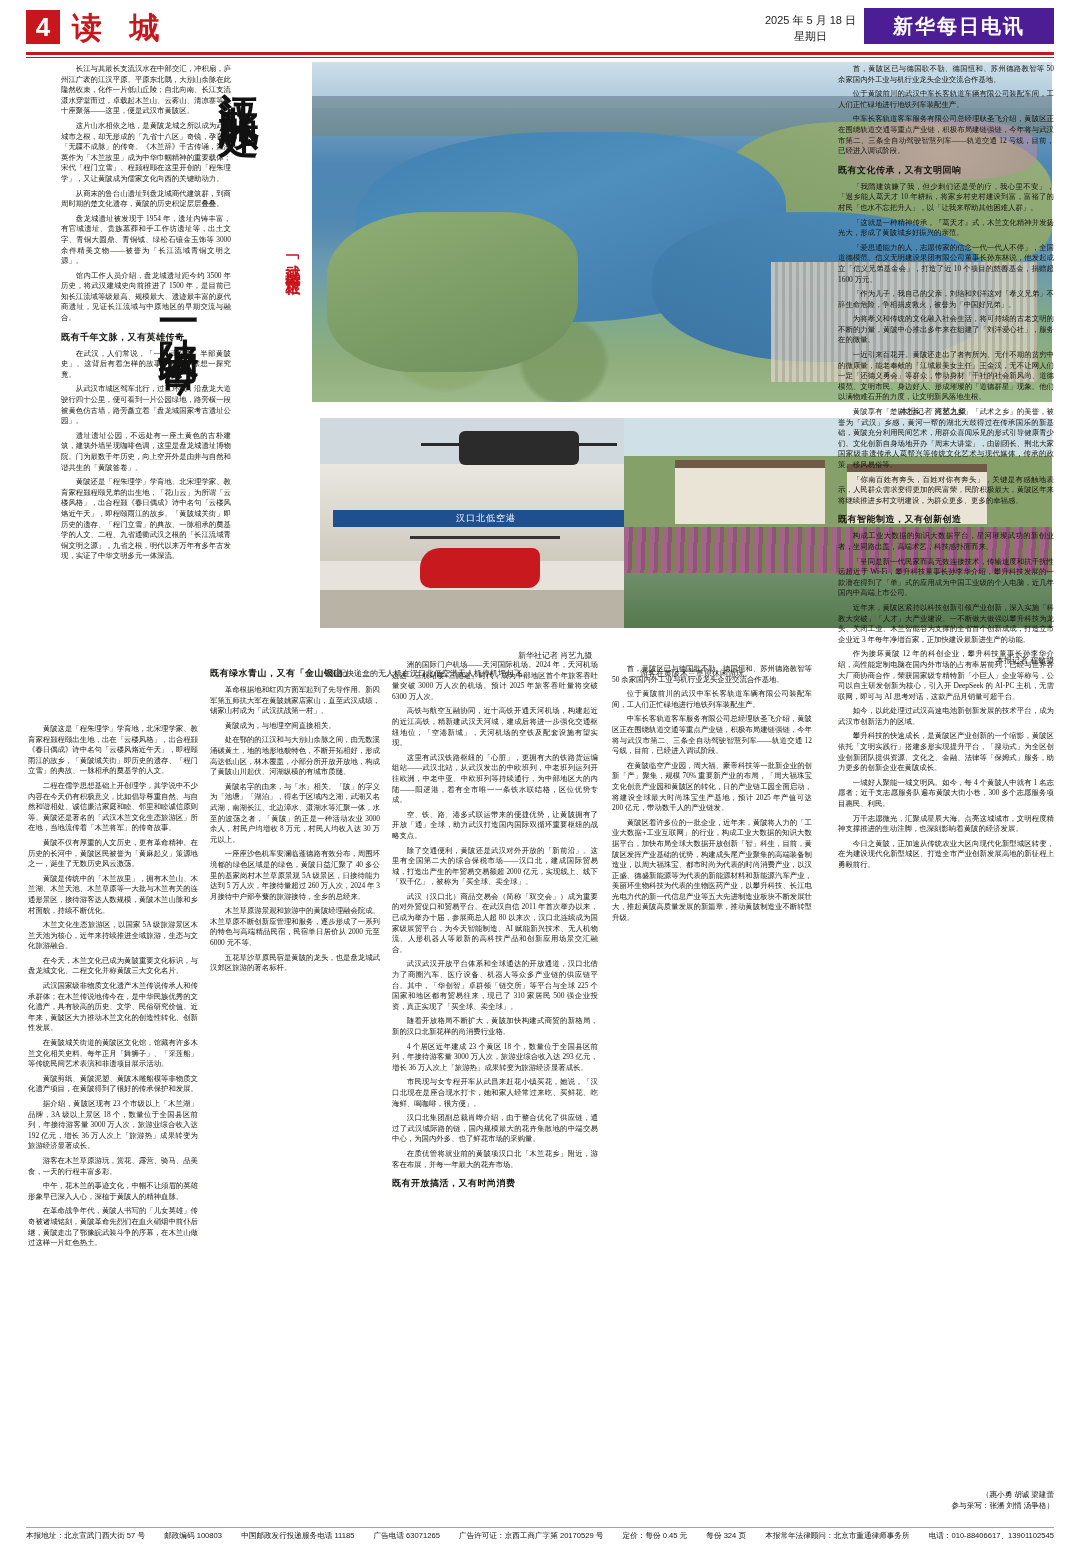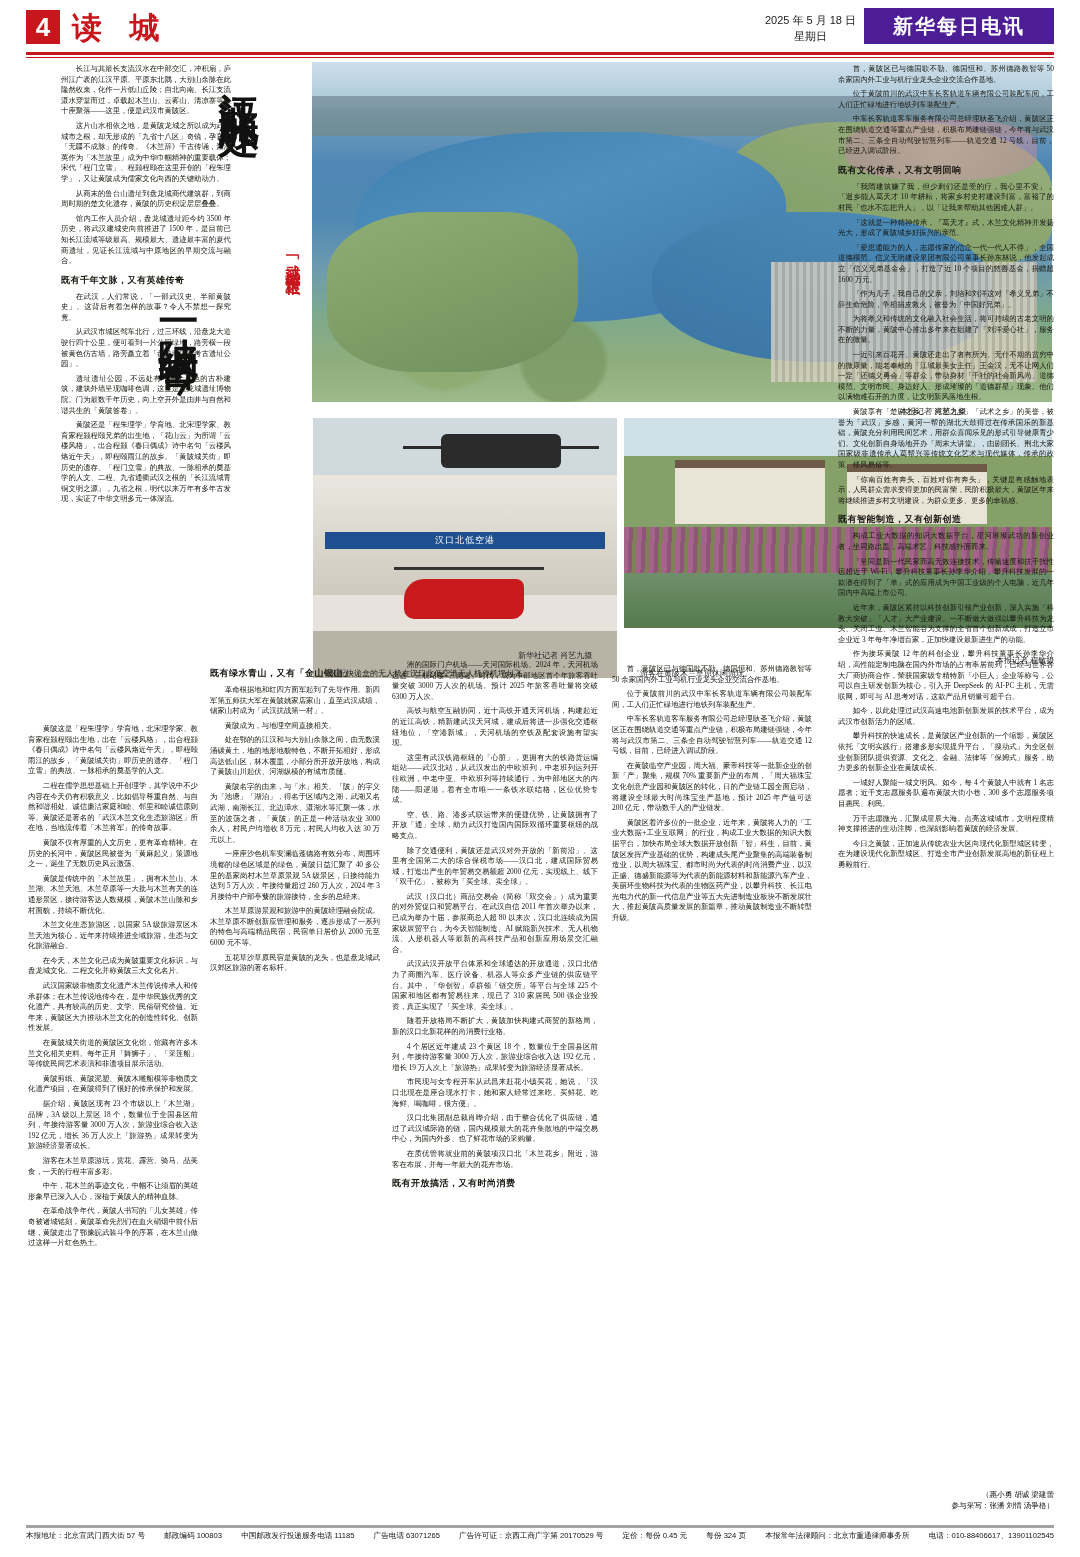--- a/index.html
+++ b/index.html
@@ -45,40 +45,40 @@
   .ph-main .sky{position:absolute;left:0;top:0;width:100%;height:46px;background:linear-gradient(180deg,#cddfe9,#a8c6d8);}
   .ph-main .hills{position:absolute;left:0;top:34px;width:100%;height:40px;background:linear-gradient(180deg,#7c93a3,#6f8b8c);opacity:.85;}
   .ph-main .water{position:absolute;left:6%;top:70px;width:58%;height:190px;background:linear-gradient(160deg,#3f7fb0,#4f8fbd 40%,#3d77a8 100%);border-radius:46% 38% 50% 42%;filter:blur(.3px);}
   .ph-main .water2{position:absolute;left:46%;top:150px;width:46%;height:150px;background:linear-gradient(200deg,#4d8cb8,#3a74a4);border-radius:44% 50% 38% 48%;}
   .ph-main .land1{position:absolute;left:2%;top:150px;width:34%;height:160px;background:linear-gradient(160deg,#8fae74,#6e8f5c);border-radius:40% 30% 45% 35%;}
   .ph-main .land2{position:absolute;left:56%;top:60px;width:44%;height:150px;background:linear-gradient(200deg,#9ab07e,#7b9a63);border-radius:35% 45% 30% 40%;}
   .ph-main .town{position:absolute;left:62%;top:200px;width:36%;height:120px;background:repeating-linear-gradient(90deg,#d9d3c6 0 4px,#bdb4a4 4px 7px);opacity:.8;}
   .ph-main .pink{position:absolute;left:72%;top:58px;width:26%;height:60px;background:radial-gradient(circle,#d7a3b4,#b98a9e);opacity:.55;border-radius:40%;}
 
   
-  .ph-drone{left:313px;top:418px;width:304px;height:260px;background:linear-gradient(180deg,#cfd9de 0 40%,#e7e3dc 40% 100%);}
+  .ph-drone{left:320px;top:418px;width:304px;height:210px;background:linear-gradient(180deg,#cfd9de 0 40%,#e7e3dc 40% 100%);padding-left:28px;}
   .ph-drone .bld{position:absolute;left:0;top:22%;width:100%;height:46%;background:linear-gradient(180deg,#e9e7e0,#cfcabe);}
   .ph-drone .band{position:absolute;left:4%;top:44%;width:92%;height:17px;background:#1e4f8f;}
   .ph-drone .band span{display:block;color:#fff;font-size:9px;line-height:17px;text-align:center;letter-spacing:1px;font-family:"Liberation Sans",sans-serif;}
   .ph-drone .drone{position:absolute;left:42%;top:6%;width:120px;height:34px;background:#2b2b2b;border-radius:6px;}
   .ph-drone .drone:before,.ph-drone .drone:after{content:"";position:absolute;top:12px;width:44px;height:3px;background:#2b2b2b;}
   .ph-drone .drone:before{left:-38px;}.ph-drone .drone:after{right:-38px;}
   .ph-drone .heli{position:absolute;left:30%;top:62%;width:120px;height:40px;background:#c8191f;border-radius:20px 8px 12px 10px;}
   .ph-drone .heli:after{content:"";position:absolute;left:-10px;top:-12px;width:150px;height:3px;background:#333;}
   .ph-drone .ground{position:absolute;left:0;bottom:0;width:100%;height:18%;background:#b9b3a6;}
 
   
   .ph-park{left:624px;top:418px;width:428px;height:210px;background:linear-gradient(180deg,#cfe0e7 0 18%,#86a06a 18% 52%,#9b5f84 52% 78%,#7f9a5f 78% 100%);}
   .ph-park .pav{position:absolute;left:12%;top:20%;width:150px;height:56px;background:#e9e4d6;border-top:8px solid #6e5a46;}
   .ph-park .pav2{position:absolute;left:52%;top:22%;width:140px;height:52px;background:#e9e4d6;border-top:8px solid #6e5a46;}
   .ph-park .water{position:absolute;left:0;bottom:0;width:100%;height:26%;background:linear-gradient(180deg,#6f8f6a,#56794f);}
   .ph-park .flower{position:absolute;left:0;top:52%;width:100%;height:26%;background:repeating-linear-gradient(92deg,#a6648c 0 5px,#8d5478 5px 9px,#79864f 9px 13px);opacity:.9;}
 
   
-  .footbar{position:absolute;left:26px;bottom:16px;width:1028px;border-top:3px solid #a3a3a3;padding-top:3px;font-size:7.6px;color:#111;font-family:"Liberation Sans",sans-serif;display:flex;justify-content:space-between;}
+  .footbar{position:absolute;left:26px;bottom:16px;width:1028px;border-top:1px solid #a3a3a3;padding-top:3px;font-size:7.6px;color:#111;font-family:"Liberation Sans",sans-serif;display:flex;justify-content:space-between;}
   .sign{position:absolute;right:26px;bottom:46px;text-align:right;font-size:7.6px;line-height:11px;}
 </style>
 </head>
 <body>
 
 <div class="page">
 
   <div class="masthead">
     <div class="page-num">4</div>
     <div class="section-name">读 城</div>
@@ -128,20 +128,21 @@
     <div class="water"></div>
   </div>
   <div class="cap" style="left:640px;top:632px;">游客在黄陂木兰草原休闲游玩。</div>
   <div class="credit" style="left:952px;top:655px;margin-left:44px;">本报记者 程敏摄</div>
 
   <div class="col" style="left:32px;top:64px;width:170px;margin-left:29px;">
     <div id="c1">
         <p>长江与其最长支流汉水在中部交汇，冲积扇，庐州江广袤的江汉平原。平原东北隅，大别山余脉在此隆然收束，化作一片低山丘陵；自北向南、长江支流滠水穿堂而过，卓载起木兰山、云雾山、清凉寨等数十座聚落——这里，便是武汉市黄陂区。</p>
         <p>这片山水相依之地，是黄陂龙城之所以成为武汉城市之根，却无形成的「九省十八区」奇镜，孕育出「无疆不成脉」的传奇。《木兰辞》千古传诵，江湖英作为「木兰故里」成为中华巾帼精神的重要载体；宋代「程门立雪」、程颢程颐在这里开创的「程朱理学」，又让黄陂成为儒家文化向西的关键助动力。</p>
         <p>从商末的鲁台山遗址到盘龙城商代建筑群，到商周时期的楚文化遗存，黄陂的历史积淀层层叠叠。</p>
+        <p>盘龙城遗址被发现于 1954 年，遗址内铸丰富，有官城遗址、贵族墓葬和手工作坊遗址等，出土文字、青铜大圆鼎、青铜钺、绿松石镶金玉饰等 3000 余件精美文物——被誉为「长江流域青铜文明之源」。</p>
         <p>馆内工作人员介绍，盘龙城遗址距今约 3500 年历史，将武汉建城史向前推进了 1500 年，是目前已知长江流域等级最高、规模最大、遗迹最丰富的夏代商遗址，见证长江流域与中原地区的早期交流与融合。</p>
       </div>
     <div class="subhead">既有千年文脉，又有英雄传奇</div>
     <div id="c1b">
         <p>在武汉，人们常说，「一部武汉史、半部黄陂史」。这背后有着怎样的故事？令人不禁想一探究竟。</p>
         <p>从武汉市城区驾车北行，过三环线，沿盘龙大道驶行四十公里，便可看到一片公园绿地，路旁横一段被黄色仿古墙，路旁矗立着「盘龙城国家考古遗址公园」。</p>
         <p>遗址遗址公园，不远处有一座土黄色的古朴建筑，建筑外墙呈现咖啡色调，这里是盘龙城遗址博物院。门为最数千年历史，向上空开外是由井与自然和谐共生的「黄陂答卷」。</p>
         <p>黄陂还是「程朱理学」学育地、北宋理学家、教育家程颢程颐兄弟的出生地，「花山云」为所谓「云楼风格」，出合程颢《春日偶成》诗中名句「云楼风烙近午天」，即程颐雨江的故乡。「黄陂城关街」即历史的遗存、「程门立雪」的典故、一脉相承的奠基学的人文、二程、九省通衢武汉之根的「长江流域青铜文明之源」，九省之根，明代以来万年有多年古发现，实证了中华文明多元一体深流。</p>
       </div>
   </div>
@@ -180,21 +181,21 @@
   <div class="col" style="left:392px;top:660px;width:206px;height:868px;overflow:hidden;">
     <div id="c4">
         <p>洲的国际门户机场——天河国际机场。2024 年，天河机场迈进「三航站楼+三跑道」时代，成为中部地区首个年旅客吞吐量突破 3000 万人次的机场。预计 2025 年旅客吞吐量将突破 6300 万人次。</p>
         <p>高铁与航空互融协同，近十高铁开通天河机场，构建起近的近江高铁，精新建武汉天河城，建成后将进一步强化交通枢纽地位，「空港新城」，天河机场的空铁及配套设施有望实现。</p>
         <p>这里有武汉铁路枢纽的「心脏」，更拥有大的铁路货运编组站——武汉北站，从武汉发出的中欧班列，中老班列运列开往欧洲，中老中亚、中欧班列等持续通行，为中部地区大的内陆——阳逻港，着有全市唯一一条铁水联结格，区位优势专成。</p>
         <p>空、铁、路、港多式联运带来的便捷优势，让黄陂拥有了开放「通」全球，助力武汉打造国内国际双循环重要枢纽的战略支点。</p>
         <p>除了交通便利，黄陂还是武汉对外开放的「新前沿」。这里有全国第二大的综合保税市场——汉口北，建成国际贸易城，打造出产生的年贸易交易额超 2000 亿元，实现线上、线下「双千亿」，被称为「买全球、卖全球」。</p>
         <p>武汉（汉口北）商品交易会（简称「双交会」）成为重要的对外贸促口和贸易平台。在武汉自信 2011 年首次举办以来，已成为举办十届，参展商总人超 80 以来次，汉口北连续成为国家级展贸平台，为今天智能制造、AI 赋能新兴技术、无人机物流、人形机器人等最新的高科技产品和创新应用场景交汇融合。</p>
         <p>武汉武汉开放平台体系和全球通达的开放通道，汉口北借力了商圈汽车、医疗设备、机器人等众多产业链的供应链平台。其中，「华创智」卓群领「链交所」等平台与全球 225 个国家和地区都有贸易往来，现已了 310 家居民 500 强企业投资，真正实现了「买全球、卖全球」。</p>
         <p>随着开放格局不断扩大，黄陂加快构建式商贸的新格局，新的汉口北新花样的尚消费行业格。</p>
-        <p>4 个居区近年建成 23 个黄区 18 个，数量位于全国县区前列，年接待游客量 3000 万人次，旅游业综合收入达 192 亿元，增长 19 万人次上「旅游热」成果转变为旅游经济显著成长。</p>
+        <p>4 个居区近年建成 23 个黄区 18 个，数量位于全国县区前列，年接待游客量 3000 万人次，旅游业综合收入达 293 亿元，增长 36 万人次上「旅游热」成果转变为旅游经济显著成长。</p>
         <p>市民现与女专程开车从武昌来赶花小镇买花，她说，「汉口北现在是座合现水打卡，她和家人经常过来吃、买鲜花、吃海鲜、喝咖啡，很方便」。</p>
         <p>汉口北集团副总裁肖哗介绍，由于整合优化了供应链，通过了武汉城际路的链，国内规模最大的花卉集散地的中端交易中心，为国内外多、也了鲜花市场的采购量。</p>
         <p>在质优管将就业前的黄陂项汉口北「木兰花乡」附近，游客在布展，并每一年最大的花卉市场。</p>
       </div>
     <div class="subhead">既有开放搞活，又有时尚消费</div>
   </div>
 
   <div class="col" style="left:612px;top:64px;width:200px;height:1460px;overflow:hidden;">
     <div id="c5pad" style="height:600px;"></div>
     <div id="c5">

